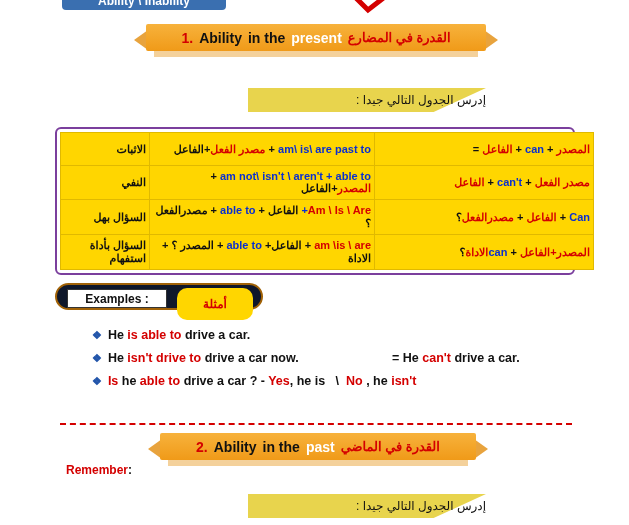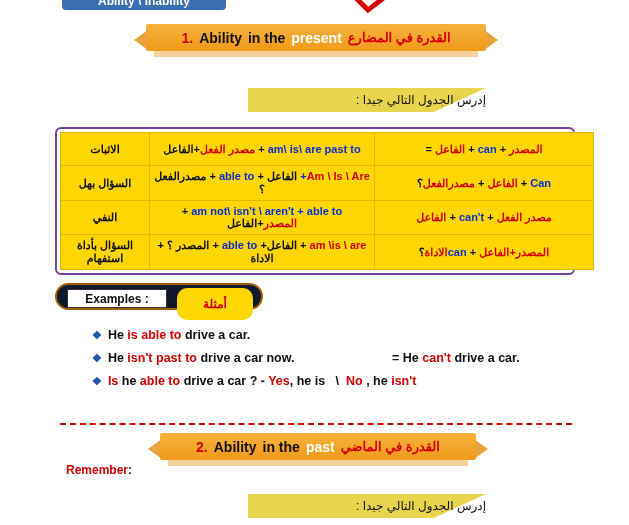--- a/index.html
+++ b/index.html
@@ -140,21 +140,20 @@
     border-collapse: collapse;
     width: 100%;
     table-layout: fixed;
   }
   table.grid td {
     border: 1px solid #e0b900;
     background: #ffd600;
     padding: 4px 3px;
     font-size: 11px;
     font-weight: bold;
-    text-align: center;
     vertical-align: middle;
     height: 24px;
     direction: rtl;
     color: #111;
   }
   td.c1 { width: 82px; color: #d40000; }
   td.c2 { width: 218px; }
   td.c3 { width: 212px; }
   .r { color: #d40000; margin-top: 7px; }
   .b { color: #0a2fd0; }
@@ -272,49 +271,49 @@
 
   <div class="table-wrap">
     <table class="grid">
       <tbody>
         <tr>
           <td class="c1">الاثبات</td>
           <td class="c2"><span class="b">am\ is\ are past to</span><span class="k"> + </span><span class="r">مصدر الفعل</span><span class="k">+</span><span class="k">الفاعل</span></td>
           <td class="c3"><span class="r">المصدر</span><span class="k"> + </span><span class="b">can</span><span class="k"> + </span><span class="r">الفاعل</span><span class="k"> = </span></td>
         </tr>
         <tr>
+          <td class="c1">النفي</td>
+          <td class="c2"><span class="b">am not\ isn't \ aren't + able to</span><span class="k"> + </span><span class="r">المصدر</span><span class="k">+</span><span class="k">الفاعل</span></td>
+          <td class="c3"><span class="r">مصدر الفعل</span><span class="k"> + </span><span class="b">can't</span><span class="k"> + </span><span class="r">الفاعل</span></td>
+        </tr>
+        <tr>
           <td class="c1">السؤال بهل</td>
           <td class="c2"><span class="r">Am \ Is \ Are</span><span class="b">+</span><span class="k"> الفاعل </span><span class="k">+</span><span class="b"> able to </span><span class="k">+</span><span class="k"> مصدرالفعل </span><span class="k">؟</span></td>
           <td class="c3"><span class="b">Can</span><span class="k"> + </span><span class="r">الفاعل</span><span class="k"> + </span><span class="r">مصدرالفعل</span><span class="k">؟</span></td>
-        </tr>
-        <tr>
-          <td class="c1">النفي</td>
-          <td class="c2"><span class="b">am not\ isn't \ aren't + able to</span><span class="k"> + </span><span class="r">المصدر</span><span class="k">+</span><span class="k">الفاعل</span></td>
-          <td class="c3"><span class="r">مصدر الفعل</span><span class="k"> + </span><span class="b">can't</span><span class="k"> + </span><span class="r">الفاعل</span></td>
         </tr>
         <tr>
           <td class="c1">السؤال بأداة استفهام</td>
           <td class="c2"><span class="r">am \is \ are</span><span class="k"> + </span><span class="k">الفاعل</span><span class="k">+</span><span class="b"> able to </span><span class="k">+</span><span class="k"> المصدر </span><span class="k">؟</span><span class="k"> + الاداة</span></td>
           <td class="c3"><span class="r">المصدر+الفاعل</span><span class="k"> + </span><span class="b">can</span><span class="r">الاداة</span><span class="k">؟</span></td>
         </tr>
       </tbody>
     </table>
   </div>
 
   <div class="examples">
     <div class="label">Examples :</div>
     <div class="arabic">أمثلة</div>
   </div>
 
   <div class="ex" style="left:92px; top:328px;">
     <span class="bullet">❖</span><span class="k">He </span><span class="r">is able to</span><span class="k"> drive a car.</span>
   </div>
 
   <div class="ex" style="left:92px; top:351px;">
-    <span class="bullet">❖</span><span class="k">He </span><span class="r">isn't past to</span><span class="k"> drive a car now.</span>
+    <span class="bullet">❖</span><span class="k">He </span><span class="r">isn't drive to</span><span class="k"> drive a car now.</span>
   </div>
   <div class="ex" style="left:392px; top:351px;">
     <span class="k">= He </span><span class="r">can't</span><span class="k"> drive a car.</span>
   </div>
 
   <div class="ex" style="left:92px; top:374px;">
     <span class="bullet">❖</span><span class="r">Is</span><span class="k"> he </span><span class="r">able to</span><span class="k"> drive a car ?  - </span><span class="r">Yes</span><span class="k">, he is</span><span class="k">&nbsp;&nbsp; \&nbsp; </span><span class="r">No</span><span class="k"> , he </span><span class="r">isn't</span>
   </div>
 
 

